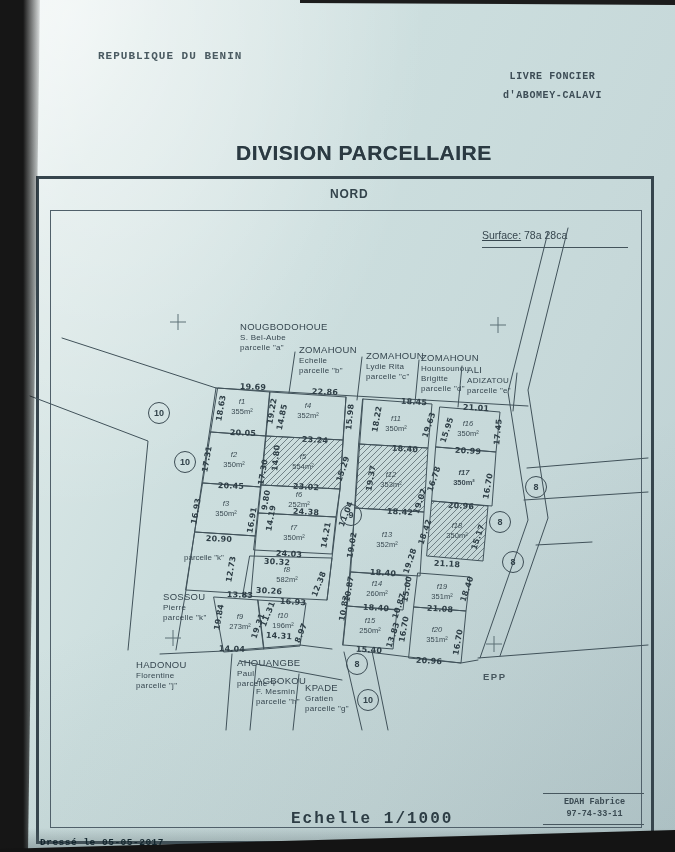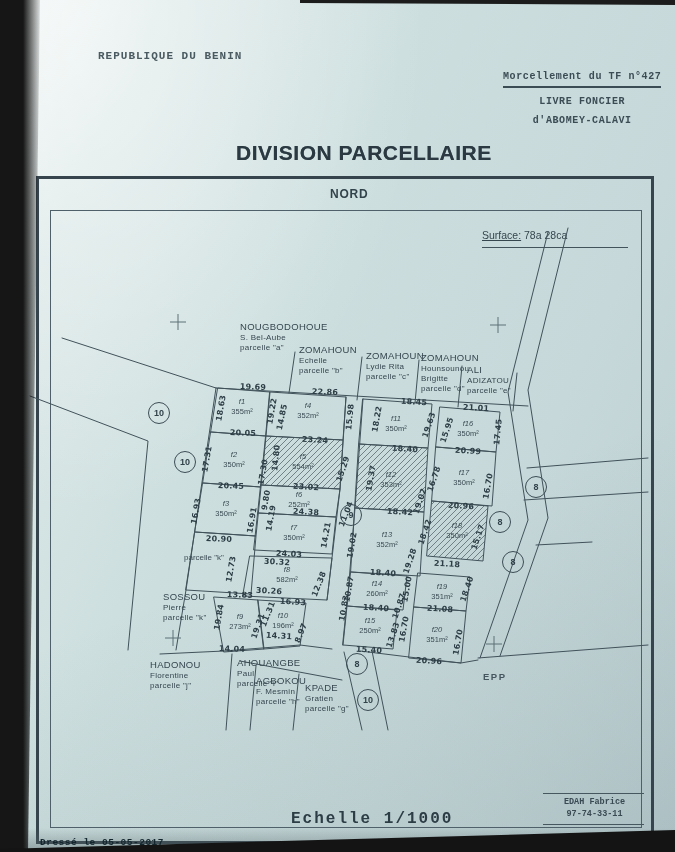--- a/index.html
+++ b/index.html
@@ -70,21 +70,20 @@
     color:#13262e;z-index:31;letter-spacing:.5px;}
 </style>
 </head>
 <body>
 
 <div id="stage">
   <div id="paper"></div>
 
   <div id="country" class="typed">REPUBLIQUE DU BENIN</div>
   <div id="refblock" class="typed">
-    <div class="r1">Morcellement du TF n°427</div>
     <div>LIVRE FONCIER</div>
     <div>d'ABOMEY-CALAVI</div>
   </div>
   <div id="title">DIVISION PARCELLAIRE</div>
 
   <div id="frame-outer"></div>
   <div id="frame-inner"></div>
   <div id="north">NORD</div>
   <div id="surface">
     <span class="u">Surface:</span>
@@ -282,21 +281,21 @@
         <div>260m²</div>
       </div>
       <div class="plabel" style="left: 370px; top: 626px;">
         <div class="pid">f15</div>
         <div>250m²</div>
       </div>
       <div class="plabel" style="left: 468px; top: 429px;">
         <div class="pid">f16</div>
         <div>350m²</div>
       </div>
-      <div class="plabel" style="left: 464px; top: 478px;">
+      <div class="plabel" style="left: 464px; top: 478px; font-weight: bold;">
         <div class="pid">f17</div>
         <div>350m²</div>
       </div>
       <div class="plabel" style="left: 457px; top: 531px;">
         <div class="pid">f18</div>
         <div>350m²</div>
       </div>
       <div class="plabel" style="left: 442px; top: 592px;">
         <div class="pid">f19</div>
         <div>351m²</div>
@@ -329,21 +328,21 @@
       <div class="owner" style="left: 467px; top: 364px;">
         <div class="nm">ALI</div>
         <div class="sub">ADIZATOU</div>
         <div class="sub">parcelle "e"</div>
       </div>
       <div class="owner" style="left: 163px; top: 591px;">
         <div class="nm">SOSSOU</div>
         <div class="sub">Pierre</div>
         <div class="sub">parcelle "k"</div>
       </div>
-      <div class="owner" style="left: 150px; top: 659px;">
+      <div class="owner" style="left: 136px; top: 659px;">
         <div class="nm">HADONOU</div>
         <div class="sub">Florentine</div>
         <div class="sub">parcelle "j"</div>
       </div>
       <div class="owner" style="left: 237px; top: 657px;">
         <div class="nm">AHOUANGBE</div>
         <div class="sub">Paul</div>
         <div class="sub">parcelle "i"</div>
       </div>
       <div class="owner" style="left: 256px; top: 675px;">

